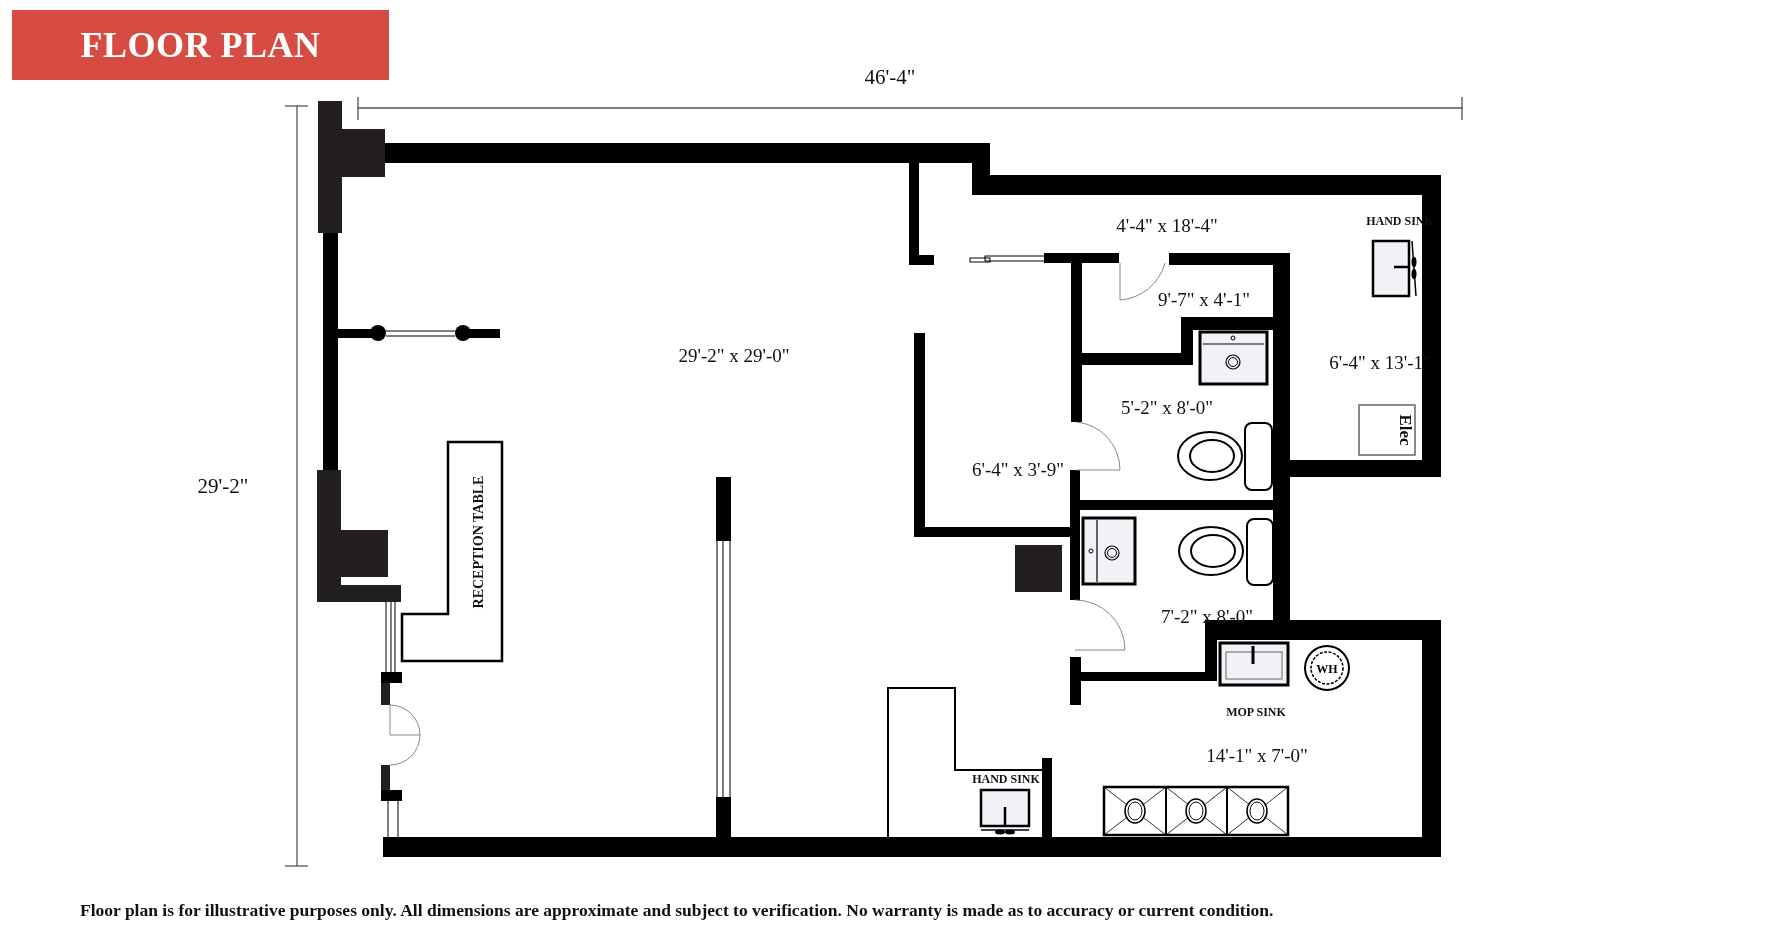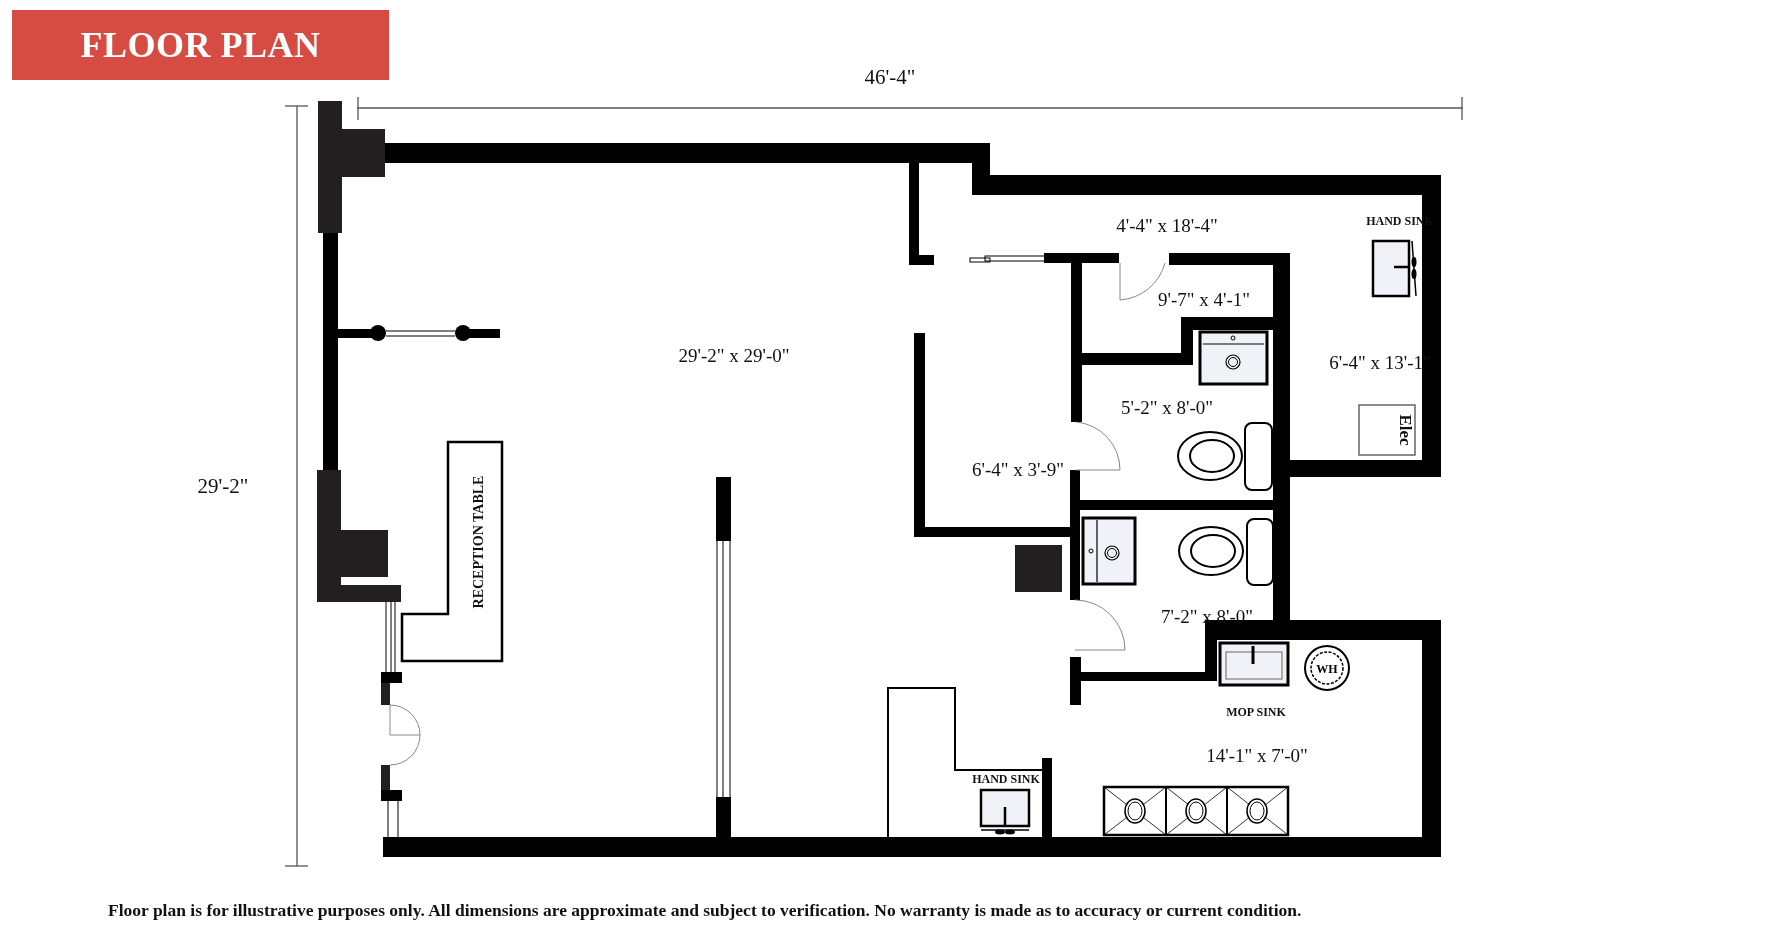--- a/index.html
+++ b/index.html
@@ -3,21 +3,21 @@
 <meta charset="utf-8">
 <style>
   html, body { margin: 0; padding: 0; background: #ffffff; }
   body { width: 1773px; height: 925px; position: relative; overflow: hidden; font-family: "DejaVu Serif", serif; }
   .title-box { position: absolute; left: 12px; top: 10px; width: 377px; height: 70px; background: #d64b42; display: flex; align-items: center; justify-content: center; }
   .title-text { color: #ffffff; font-family: "Liberation Serif", serif; font-weight: bold; font-size: 36px; letter-spacing: 0.5px; }
   svg.plan { position: absolute; left: 0; top: 0; }
   .lbl { font-family: "Liberation Serif", serif; font-size: 19px; fill: #111; }
   .lbl-sm { font-family: "Liberation Serif", serif; font-size: 12px; font-weight: bold; fill: #111; }
   .lbl-dim { font-family: "Liberation Serif", serif; font-size: 21px; fill: #111; }
-  .footer { position: absolute; left: 0; width: 1773px; top: 900px; text-align: left; padding-left: 108px; box-sizing: border-box; font-family: "Liberation Serif", serif; font-weight: bold; font-size: 17.5px; color: #111; white-space: nowrap; }
+  .footer { position: absolute; left: 0; width: 1773px; top: 900px; text-align: left; padding-left: 80px; box-sizing: border-box; font-family: "Liberation Serif", serif; font-weight: bold; font-size: 17.5px; color: #111; white-space: nowrap; }
 </style>
 </head>
 <body>
 
 <div class="title-box">
   <span class="title-text">FLOOR PLAN</span>
 </div>
 
 <svg class="plan" width="1773" height="925" viewBox="0 0 1773 925">
 

